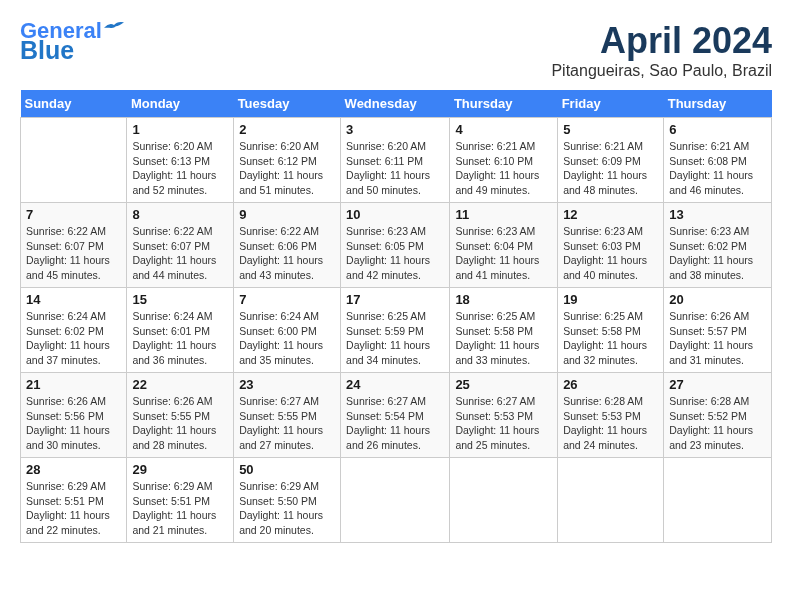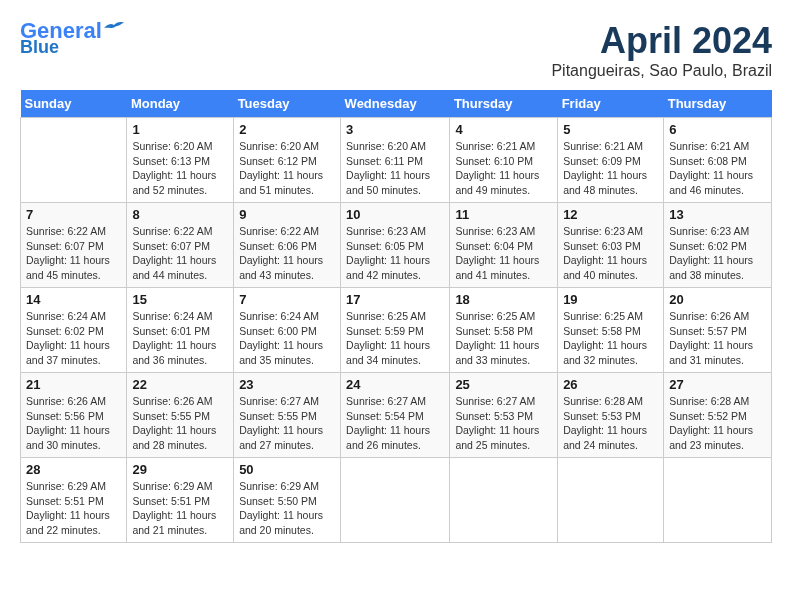--- a/index.html
+++ b/index.html
@@ -91,21 +91,21 @@
 <div class="header">
   <div class="logo">
     <div style="display:flex;align-items:center;">
       <span class="logo-text">
         <span style="color:#3b82f6;">General</span>
       </span>
       <svg class="logo-bird" viewBox="0 0 30 18" style="margin-left:2px;margin-top:-8px;">
         <path d="M0 10 Q8 2 15 6 Q20 0 30 2 Q22 8 18 8 Q14 12 8 10 Z" fill="#2176c7"></path>
       </svg>
     </div>
-    <span class="logo-text" style="color:#2176c7;font-size:18px;font-weight:bold;margin-top:-4px;">Blue</span>
+    <span class="logo-text" style="color:#2176c7;font-size:25px;font-weight:bold;margin-top:-4px;">Blue</span>
   </div>
   <div class="title-block">
     <div class="month-title">April 2024</div>
     <div class="location-title">Pitangueiras, Sao Paulo, Brazil</div>
   </div>
 </div>
 
 <table>
   <thead>
     <tr>

